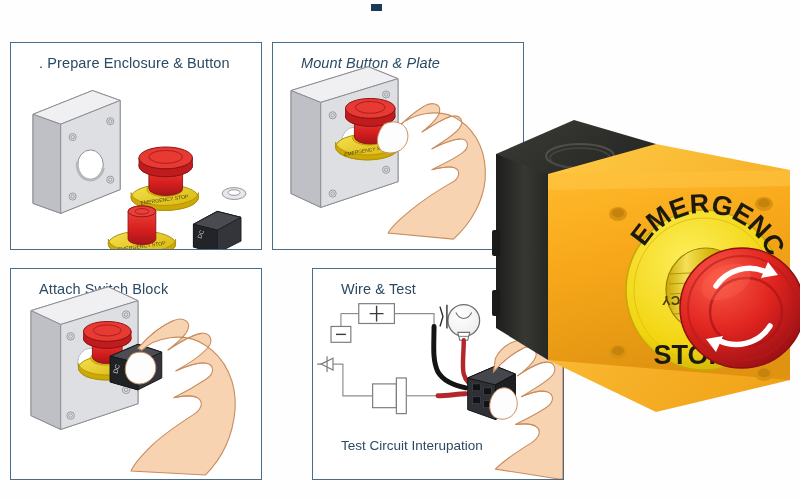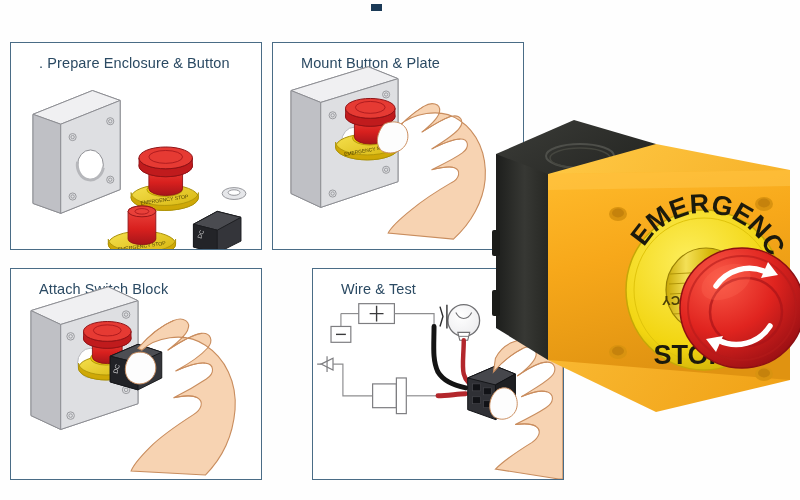--- a/index.html
+++ b/index.html
@@ -37,21 +37,21 @@
   }
 
   
   .panel {
     position: absolute;
     background: #ffffff;
     border: 1.6px solid #4a6c86;
     overflow: hidden;
   }
   #panel-1 { left: 10px;  top: 42px;  width: 252px; height: 208px; }
-  #panel-2 { left: 272px; top: 42px;  width: 252px; height: 208px; }
+  #panel-2 { left: 272px; top: 42px;  width: 252px; height: 208px; font-style: italic; }
   #panel-3 { left: 10px;  top: 268px; width: 252px; height: 212px; }
   #panel-4 { left: 272px; top: 268px; width: 252px; height: 212px; margin-left: 40px; }
 
   .panel-title {
     position: absolute;
     left: 28px;
     top: 12px;
     font-size: 14.5px;
     color: #2b4a63;
     letter-spacing: .1px;
@@ -388,20 +388,21 @@
                  C212,156 221,156 225,159 C231,163 228,170 221,175 C208,183 194,192 184,202
                  L248,212 L252,212 L252,96 C246,86 236,78 226,74 C206,66 190,78 184,90 Z" fill="#f7d3b2" stroke="#c98d5e" stroke-width="1.1"></path>
         <path d="M182,104 C192,92 204,84 212,80" fill="none" stroke="#c98d5e" stroke-width="1"></path>
         <path d="M206,108 C216,101 228,94 236,94" fill="none" stroke="#c98d5e" stroke-width="1"></path>
         <path d="M210,129 C219,125 230,122 236,124" fill="none" stroke="#c98d5e" stroke-width="1"></path>
         <path d="M204,157 C212,156 221,156 225,159" fill="none" stroke="#c98d5e" stroke-width="1"></path>
         <path d="M186,122 C196,116 206,124 206,136 C206,148 194,155 184,150 C176,146 176,130 186,122 Z" fill="#fdfdfd" stroke="#c98d5e" stroke-width="1"></path>
       </g>
     </svg>
 
+    <div class="panel-caption">Test Circuit Interupation</div>
   </div>
 
   <svg id="product" viewBox="0 0 330 340">
     <defs>
       <linearGradient id="orangeFace" x1="0" y1="0" x2="0.3" y2="1">
         <stop offset="0%" stop-color="#ffbb2c"></stop>
         <stop offset="45%" stop-color="#f7a81a"></stop>
         <stop offset="100%" stop-color="#e09311"></stop>
       </linearGradient>
       <linearGradient id="orangeTop" x1="0" y1="0" x2="1" y2="1">

